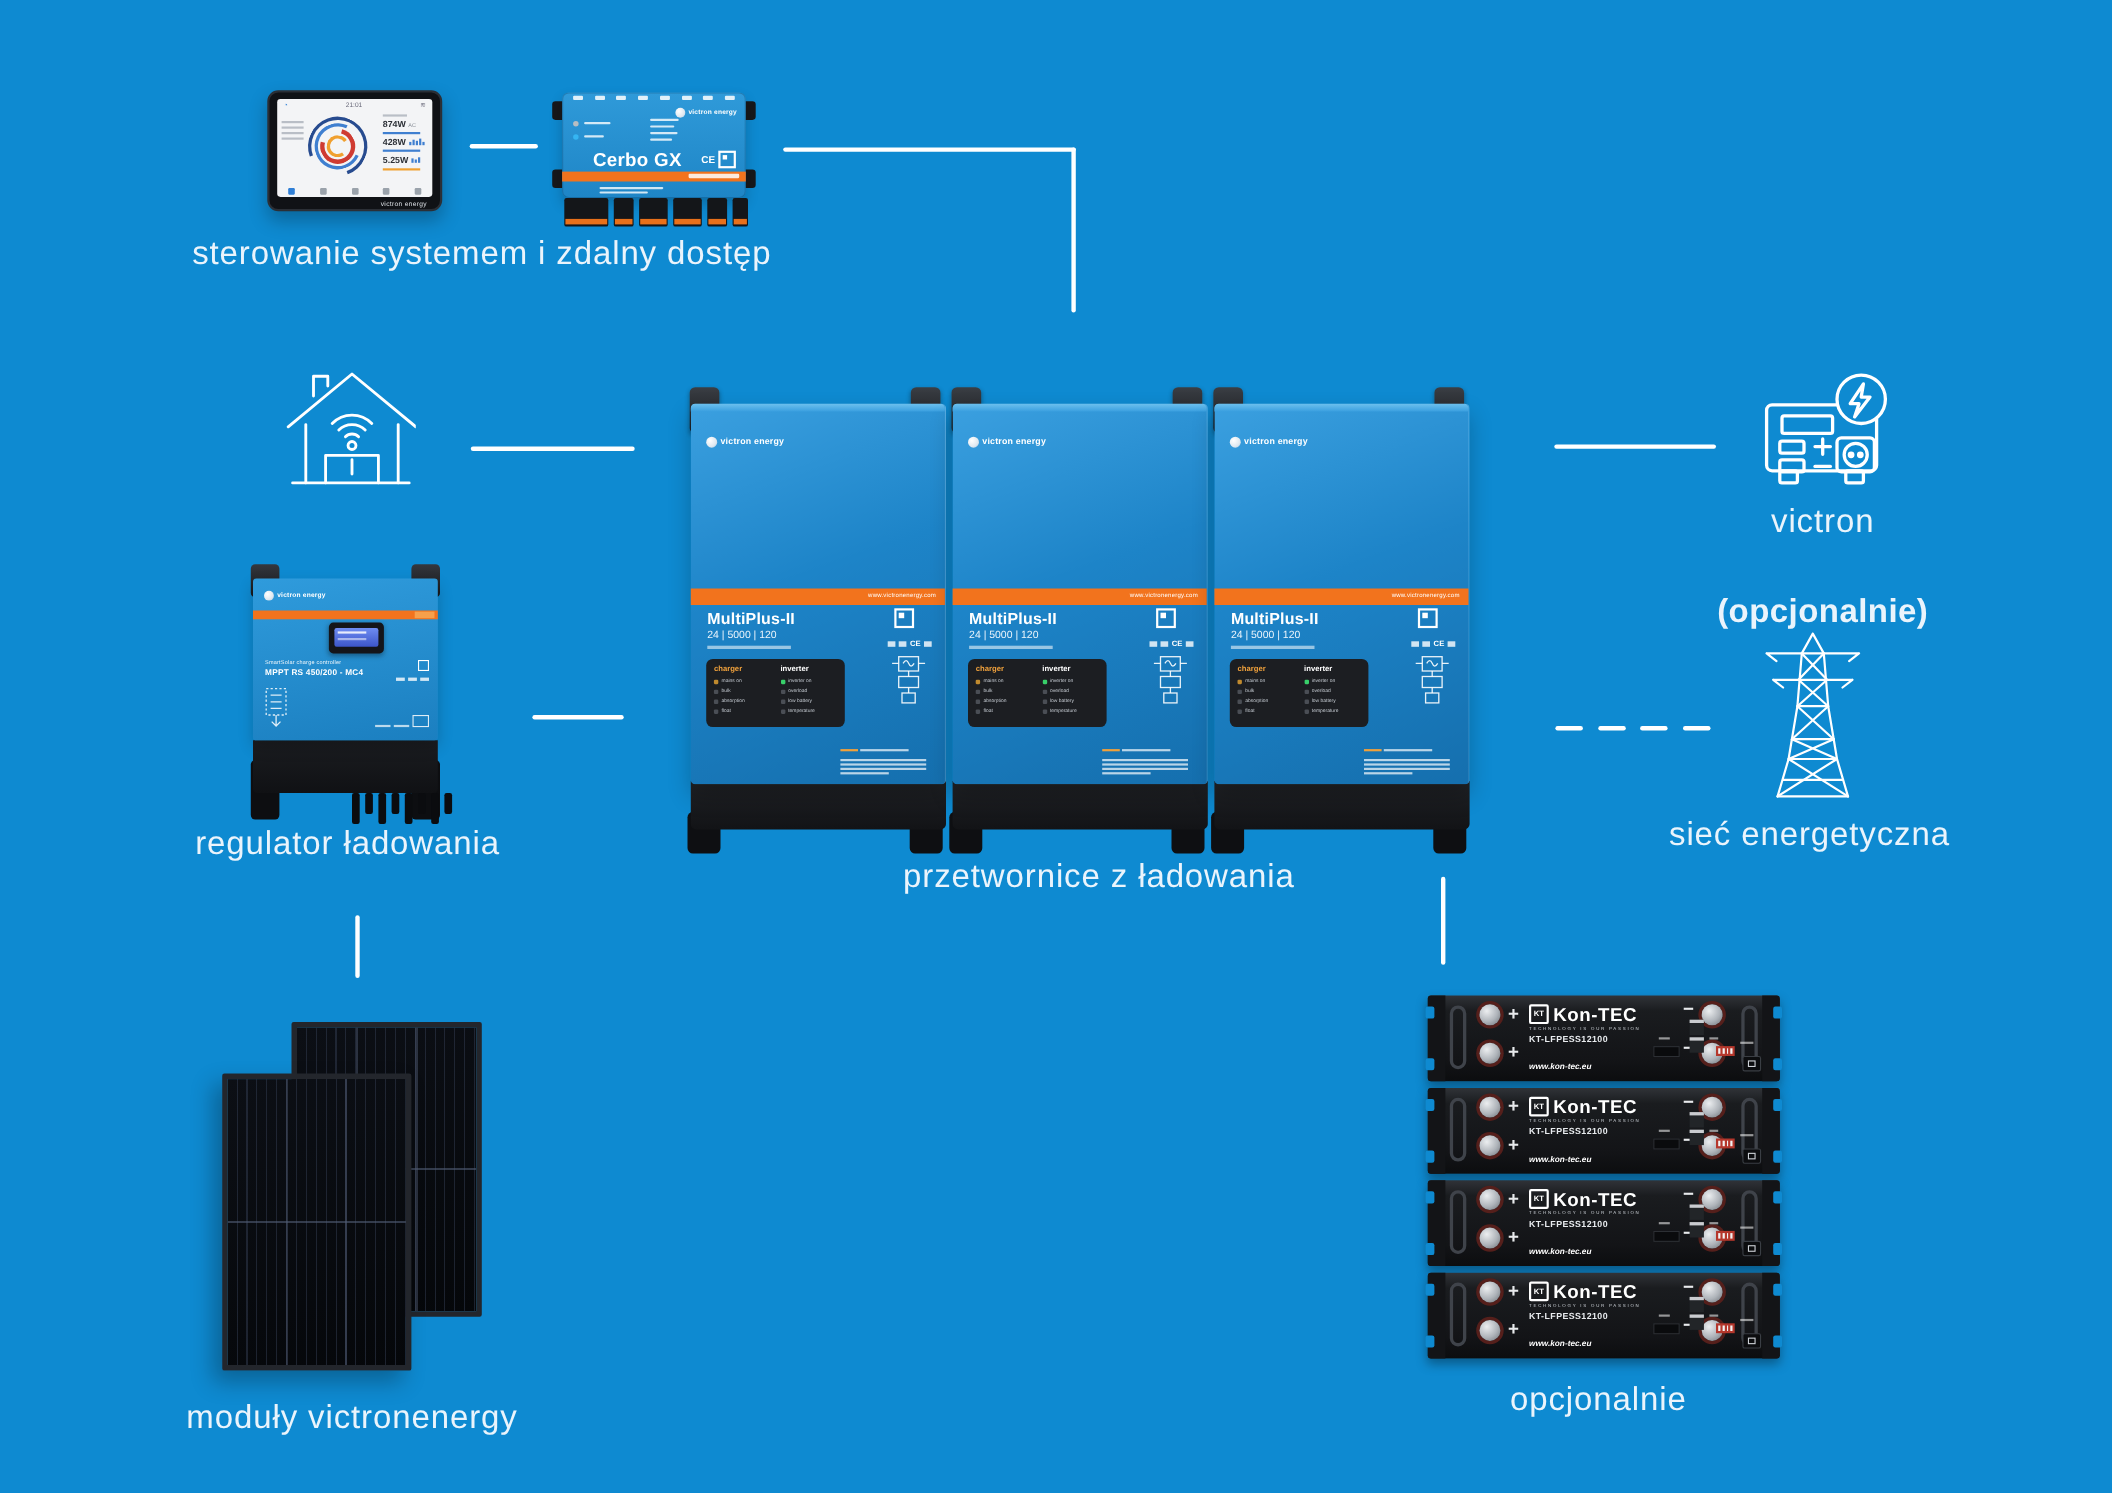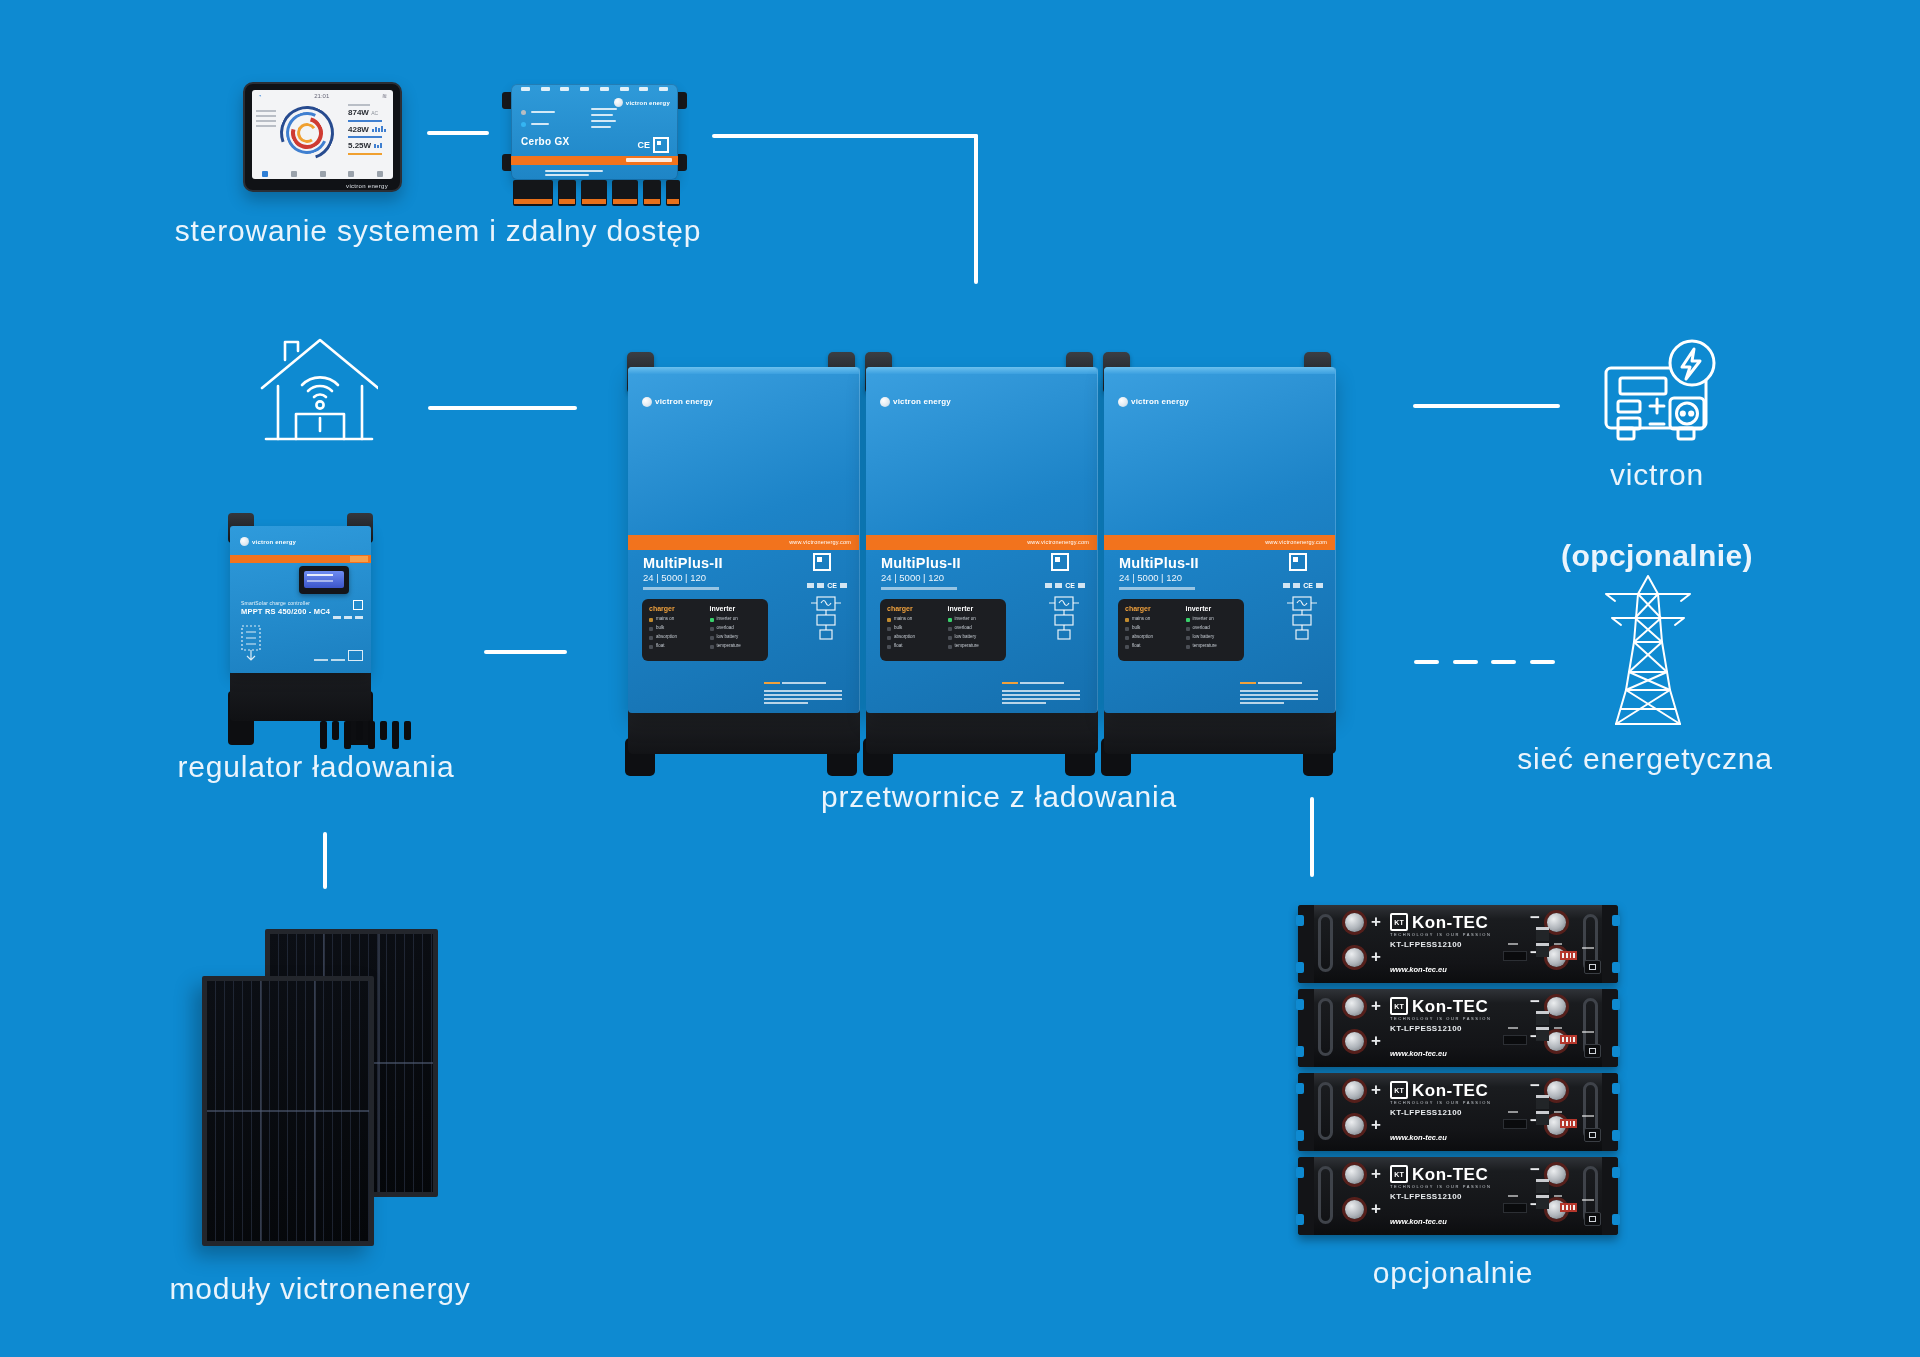--- a/index.html
+++ b/index.html
@@ -40,33 +40,33 @@
   .vlogo .tx{font-size:7px;font-weight:bold;letter-spacing:.2px;white-space:nowrap;}
   
   .cerbo{position:absolute;left:511px;top:84px;width:167px;height:124px;}
   .cear{position:absolute;width:15px;height:17px;background:#17181b;border-radius:3px;}
   .cbody{position:absolute;left:0;top:0;width:167px;height:96px;border-radius:6px;
          background:linear-gradient(180deg,#2f9ad9,#1e85c6);box-shadow:inset 0 0 0 1px rgba(0,40,70,.25),0 6px 12px rgba(0,0,0,.2);}
   .cports{position:absolute;top:3px;left:10px;right:10px;display:flex;justify-content:space-between;}
   .cports i{width:9px;height:4px;background:rgba(255,255,255,.85);border-radius:1px;}
   .cled{position:absolute;width:5px;height:5px;border-radius:50%;}
   .cbar{position:absolute;height:2px;background:rgba(255,255,255,.8);border-radius:1px;}
-  .cname{position:absolute;left:10px;top:52px;font-size:10px;font-weight:bold;color:#fff;letter-spacing:.3px;}
+  .cname{position:absolute;left:28px;top:52px;font-size:17px;font-weight:bold;color:#fff;letter-spacing:.3px;}
   .cce{position:absolute;right:28px;top:56px;font-size:9px;font-weight:bold;color:#fff;}
   .cqr{position:absolute;right:9px;top:53px;width:12px;height:12px;border:2px solid #fff;}
   .cqr::after{content:"";position:absolute;left:2px;top:2px;width:4px;height:4px;background:#fff;}
   .cstripe{position:absolute;left:0;right:0;top:72px;height:9px;background:var(--orange,#F2731D);}
   .cstripe i{position:absolute;right:6px;top:2px;width:46px;height:4px;background:rgba(255,255,255,.85);border-radius:1px;}
   .cconn{position:absolute;top:96px;left:2px;right:2px;height:26px;display:flex;gap:5px;}
   .cconn b{display:block;background:#141619;border-radius:2px;position:relative;height:100%;flex:none;}
   .cconn b i{position:absolute;left:1px;right:1px;bottom:2px;height:5px;background:#e8701a;}
   
   .icon-svg{position:absolute;}
   
-  .mppt{position:absolute;left:230px;top:513px;width:141px;height:250px;}
+  .mppt{position:absolute;left:230px;top:513px;width:168px;height:250px;}
   .mcap{position:absolute;width:26px;height:30px;background:linear-gradient(#34373d,#15161a);border-radius:4px;top:0;}
   .mbody{position:absolute;top:13px;left:0;right:0;height:147px;background:linear-gradient(170deg,#2f9bdc,#1b7fc0);
          border-radius:3px;box-shadow:0 6px 14px rgba(0,0,0,.2);}
   .mstripe{position:absolute;top:29px;height:8px;left:0;right:0;background:var(--orange,#F2731D);}
   .mstripe i{position:absolute;right:3px;top:1px;width:18px;height:6px;background:#f7a04b;}
   .mlcd{position:absolute;left:69px;top:40px;width:50px;height:28px;background:#14151a;border-radius:4px;box-shadow:0 2px 5px rgba(0,0,0,.35);}
   .mlcd i{position:absolute;left:5px;top:5px;right:5px;bottom:6px;background:linear-gradient(#6e8cf2,#3c55c9);border-radius:2px;}
   .mlcd i::after{content:"";position:absolute;left:3px;top:3px;width:26px;height:2px;background:rgba(255,255,255,.85);box-shadow:0 6px 0 rgba(255,255,255,.5);}
   .mline1{position:absolute;left:11px;top:75px;font-size:5px;color:rgba(255,255,255,.92);letter-spacing:.2px;line-height:1;}
   .mline2{position:absolute;left:11px;top:82px;font-size:7.5px;font-weight:bold;color:#fff;line-height:1;letter-spacing:.2px;}

